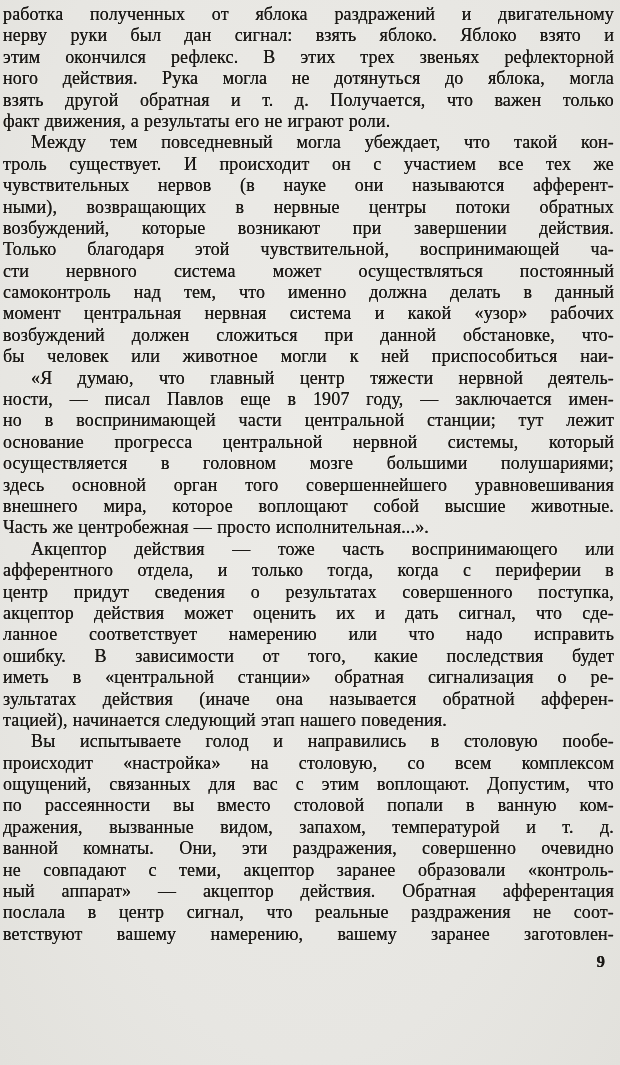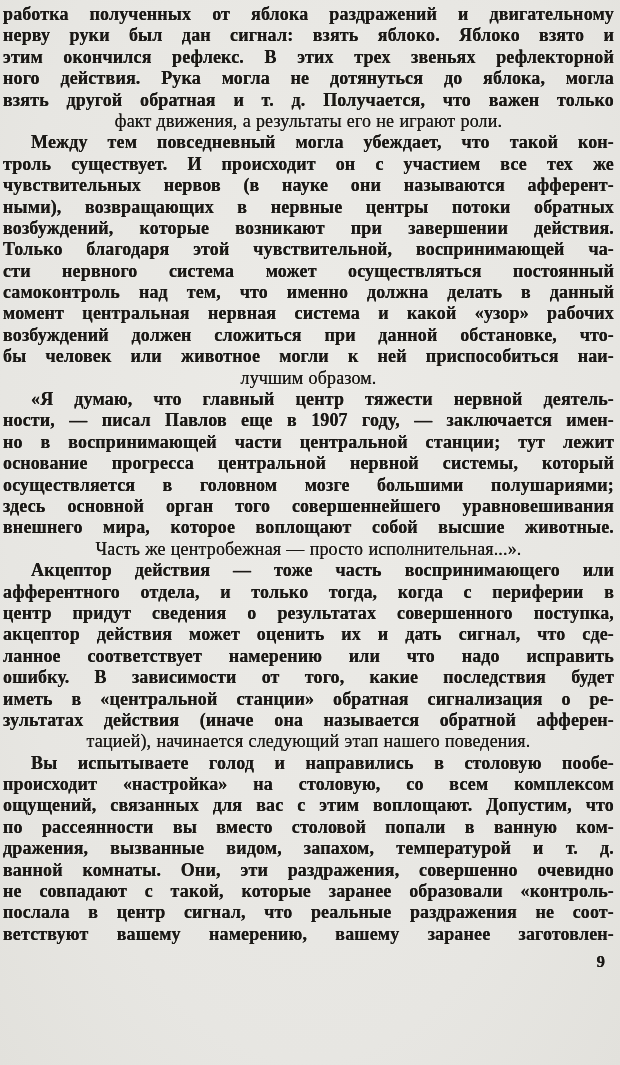--- a/index.html
+++ b/index.html
@@ -27,27 +27,25 @@
     margin: 0;
   }
   .line {
     height: 21.4px;
     line-height: 21.4px;
     letter-spacing: 0.15px;
     word-spacing: 0.5px;
     text-shadow: 0 0 0.45px #1b1916;
     overflow: visible;
     white-space: normal;
-    text-align: center;
   }
   .line.justify {
     text-align: justify;
     -moz-text-align-last: justify;
     text-align-last: justify;
-    font-weight: bold;
   }
   .line.indent {
     text-indent: 28px;
   }
   .page-footer {
     margin-top: 6px;
     padding-right: 15px;
     text-align: right;
   }
   .page-number {
@@ -76,21 +74,20 @@
         <div class="line justify">троль существует. И происходит он с участием все тех же</div>
         <div class="line justify">чувствительных нервов (в науке они называются афферент-</div>
         <div class="line justify">ными), возвращающих в нервные центры потоки обратных</div>
         <div class="line justify">возбуждений, которые возникают при завершении действия.</div>
         <div class="line justify">Только благодаря этой чувствительной, воспринимающей ча-</div>
         <div class="line justify">сти нервного система может осуществляться постоянный</div>
         <div class="line justify">самоконтроль над тем, что именно должна делать в данный</div>
         <div class="line justify">момент центральная нервная система и какой «узор» рабочих</div>
         <div class="line justify">возбуждений должен сложиться при данной обстановке, что-</div>
         <div class="line justify">бы человек или животное могли к ней приспособиться наи-</div>
-        <div class="line">лучшим образом.</div>
       </div>
       <div class="paragraph">
         <div class="line justify indent">«Я думаю, что главный центр тяжести нервной деятель-</div>
         <div class="line justify">ности, — писал Павлов еще в 1907 году, — заключается имен-</div>
         <div class="line justify">но в воспринимающей части центральной станции; тут лежит</div>
         <div class="line justify">основание прогресса центральной нервной системы, который</div>
         <div class="line justify">осуществляется в головном мозге большими полушариями;</div>
         <div class="line justify">здесь основной орган того совершеннейшего уравновешивания</div>
         <div class="line justify">внешнего мира, которое воплощают собой высшие животные.</div>
         <div class="line">Часть же центробежная — просто исполнительная...».</div>
@@ -106,21 +103,22 @@
         <div class="line justify">зультатах действия (иначе она называется обратной афферен-</div>
         <div class="line">тацией), начинается следующий этап нашего поведения.</div>
       </div>
       <div class="paragraph">
         <div class="line justify indent">Вы испытываете голод и направились в столовую пообе-</div>
         <div class="line justify">происходит «настройка» на столовую, со всем комплексом</div>
         <div class="line justify">ощущений, связанных для вас с этим воплощают. Допустим, что</div>
         <div class="line justify">по рассеянности вы вместо столовой попали в ванную ком-</div>
         <div class="line justify">дражения, вызванные видом, запахом, температурой и т. д.</div>
         <div class="line justify">ванной комнаты. Они, эти раздражения, совершенно очевидно</div>
-        <div class="line justify">не совпадают с такой, которые заранее образовали «контроль-</div>
+        <div class="line justify">не совпадают с теми, акцептор заранее образовали «контроль-</div>
+        <div class="line justify">ный аппарат» — акцептор действия. Обратная афферентация</div>
         <div class="line justify">послала в центр сигнал, что реальные раздражения не соот-</div>
         <div class="line justify">ветствуют вашему намерению, вашему заранее заготовлен-</div>
       </div>
     </div>
   <div class="page-footer">
     <span class="page-number">9</span>
   </div>
 </div>
 
 </body></html>

